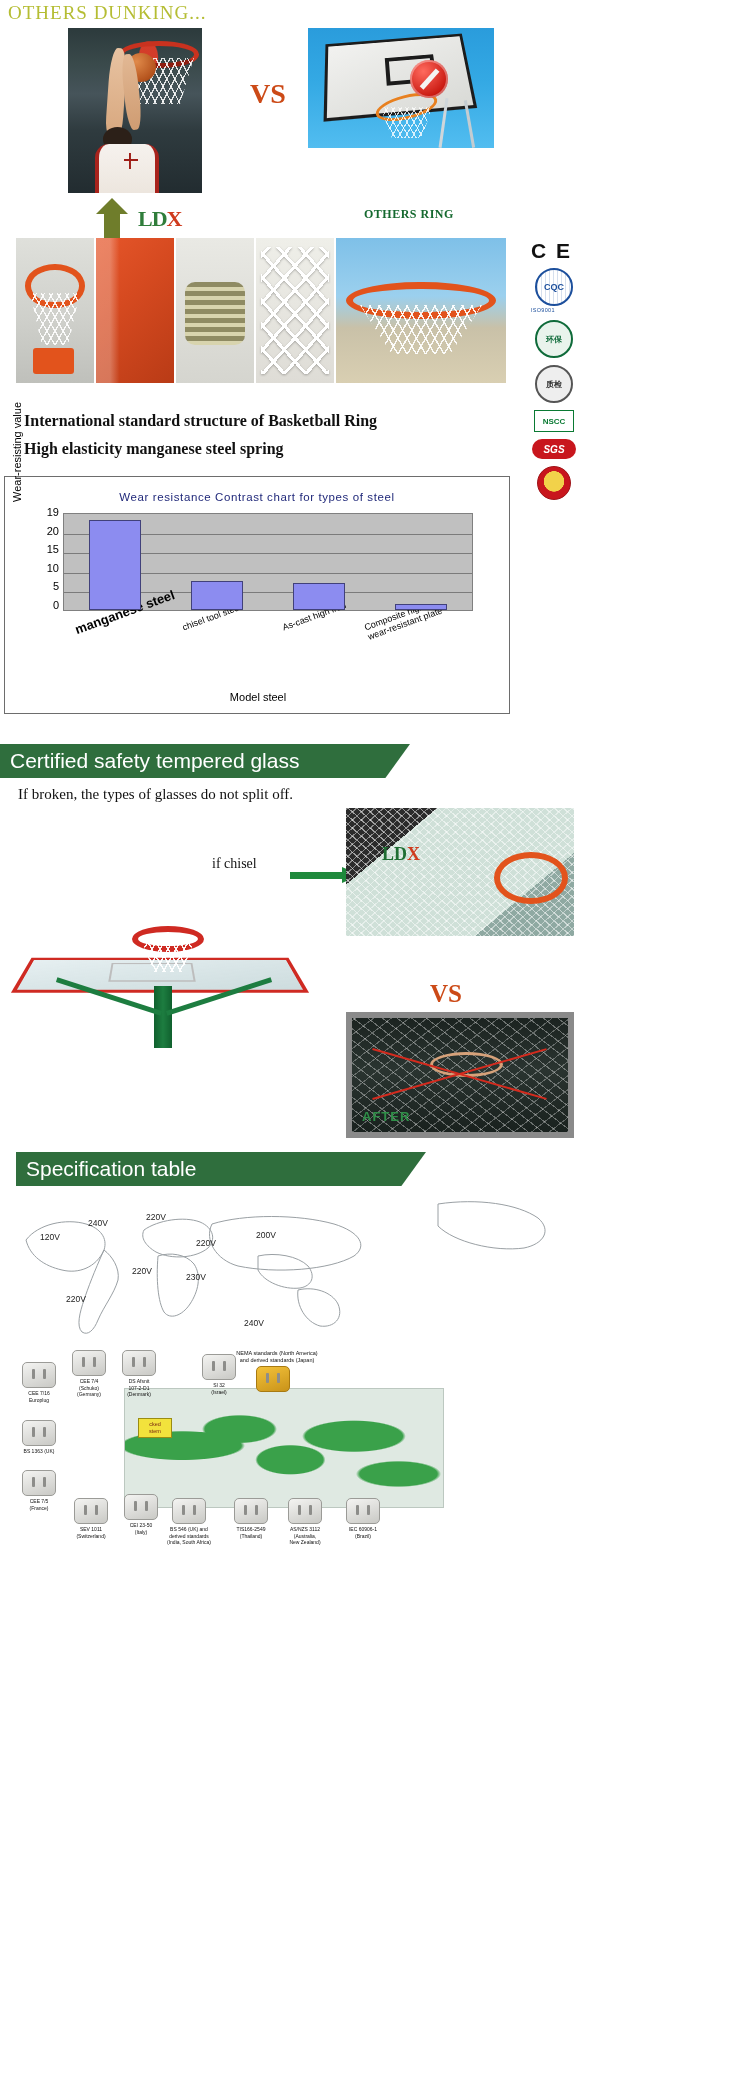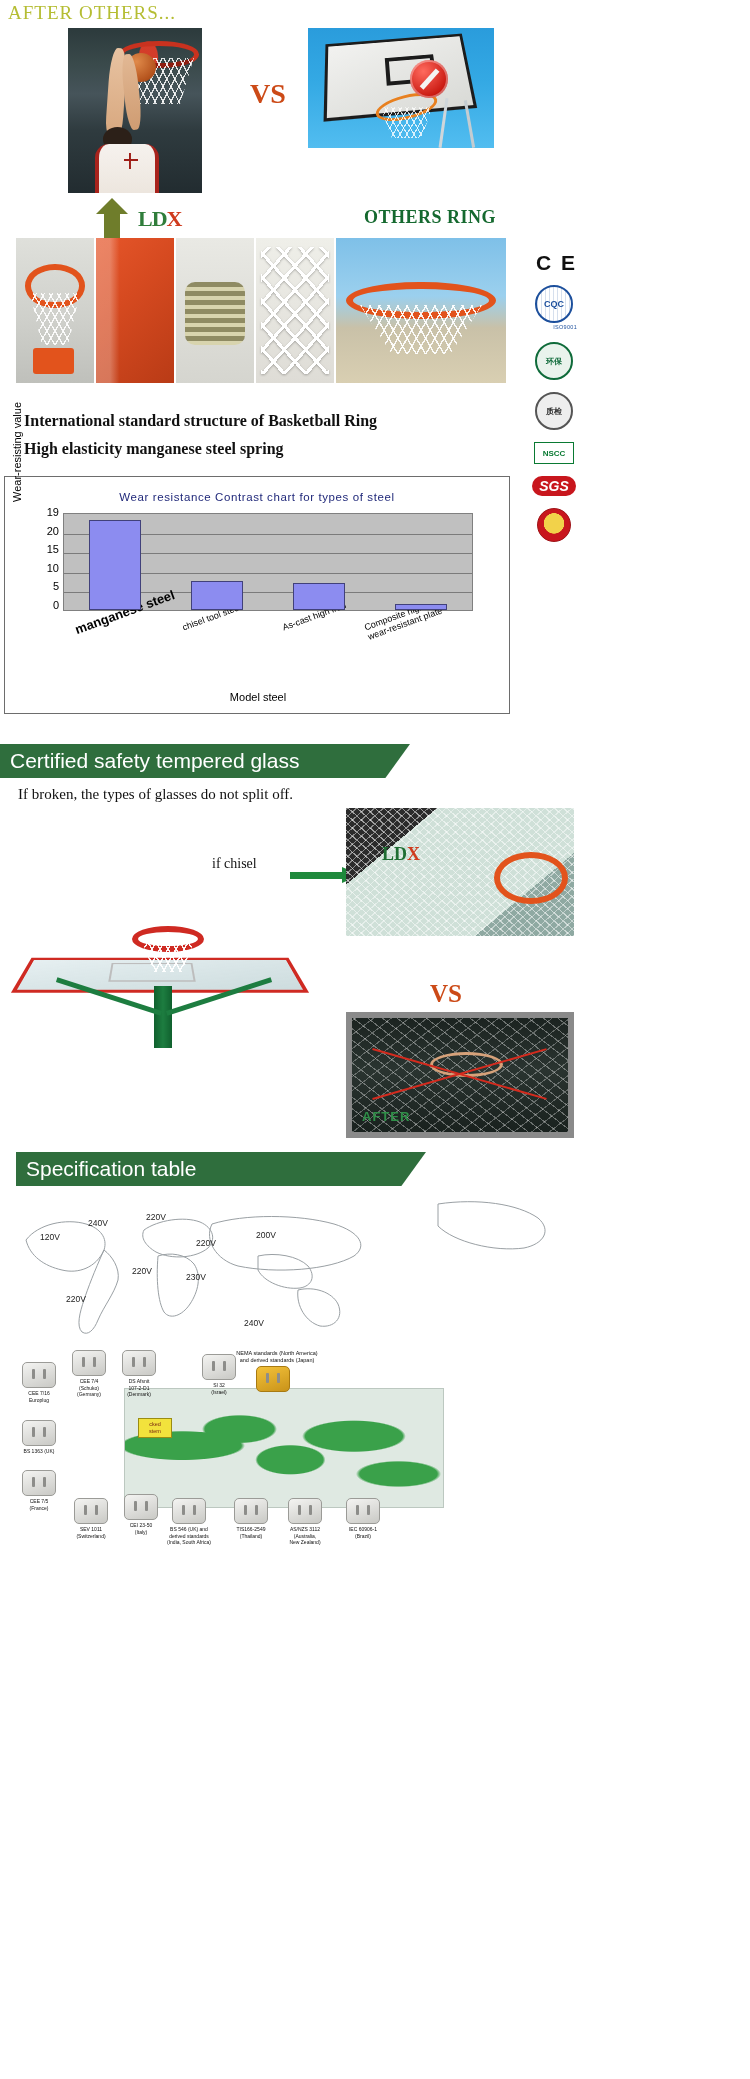--- a/index.html
+++ b/index.html
@@ -142,21 +142,21 @@
   .brand-logo {
     position:absolute; left:138px; top:206px;
     font-family:"Liberation Serif", serif;
     font-size:22px; font-weight:700; color:#2f7d3a;
     letter-spacing:-1px;
   }
   .brand-logo .x { color:#cf3a1d; }
   .others-ring-label {
     position: absolute; left: 364px; top: 207px;
     font-family:"Liberation Serif", serif;
-    font-size: 18px; font-weight: 700; color: #15692f;
+    font-size: 12px; font-weight: 700; color: #15692f;
     letter-spacing: .5px;
     text-align: right;
   }
 
   
   .strip { position:absolute; left:16px; top:238px; display:flex; gap:2px; }
   .strip-img { width:78px; height:145px; overflow:hidden; position:relative; }
   .strip-img.wide { width:170px; }
   .strip-img.tall { width:78px; }
 
@@ -198,21 +198,21 @@
   .caption-1, .caption-2 {
     position:absolute; left:24px;
     font-family:"Liberation Serif", serif;
     font-weight:700; font-size:16px; color:#111;
   }
   .caption-1 { top:412px; }
   .caption-2 { top:440px; }
 
   
   .cert-col { position:absolute; left:524px; top:240px; width:60px; }
-  .cert { width:46px; margin:12px auto 7px; text-align:right; }
+  .cert { width:46px; margin:0 auto 7px; text-align:left; }
   .cert-ce {
     font-family:"Liberation Sans", sans-serif;
     font-size:21px; font-weight:700; letter-spacing:2px; color:#111;
     line-height:1;
   }
   .cert-circ {
     width:38px; height:38px; border-radius:50%;
     margin:0 auto; display:flex; align-items:center; justify-content:center;
     font-size:9px; font-weight:700;
   }
@@ -222,21 +222,21 @@
   .green-c { border:2px solid #0f6b3a; color:#0f6b3a; background:#e9f3ec; font-size:8px; }
   .gray-c  { border:2px solid #555; color:#333; background:#eee; font-size:8px; }
   .nscc-box {
     width:40px; height:22px; margin:0 auto;
     border:1.5px solid #0a7a33; color:#0a7a33; background:#fff;
     font-size:8px; font-weight:700; display:flex; align-items:center; justify-content:center;
   }
   .sgs-box {
     width:44px; height:20px; margin:0 auto;
     border-radius:10px; background:#c8161d; color:#fff;
-    font-size:14px; font-weight:700; font-style:italic;
+    font-size:10px; font-weight:700; font-style:italic;
     display:flex; align-items:center; justify-content:center;
   }
   .seal-c {
     width:34px; height:34px; border-radius:50%; margin:0 auto;
     background: radial-gradient(circle at 50% 45%, #f2d24a 0 42%, #c8161d 44% 100%);
     border:1.5px solid #9e1116;
   }
 
   
   .chart-card {
@@ -458,21 +458,21 @@
   .plug-head {
     position:absolute; font-size:5.5px; line-height:1.3; color:#111;
     text-align:center; width:86px;
     font-family:"Liberation Sans", sans-serif;
   }
 </style>
 </head>
 <body>
 
 <div class="sec-after">
-  <div class="after-title">AFTER  OTHERS...</div>
+  <div class="after-title">OTHERS  DUNKING...</div>
 
   <div class="photo-dunk">
     <div class="dunk-rim"></div>
     <div class="dunk-net"></div>
     <div class="dunk-ball"></div>
     <div class="dunk-arm"></div>
     <div class="dunk-arm2"></div>
     <div class="dunk-head"></div>
     <div class="dunk-jersey"></div>
   </div>

